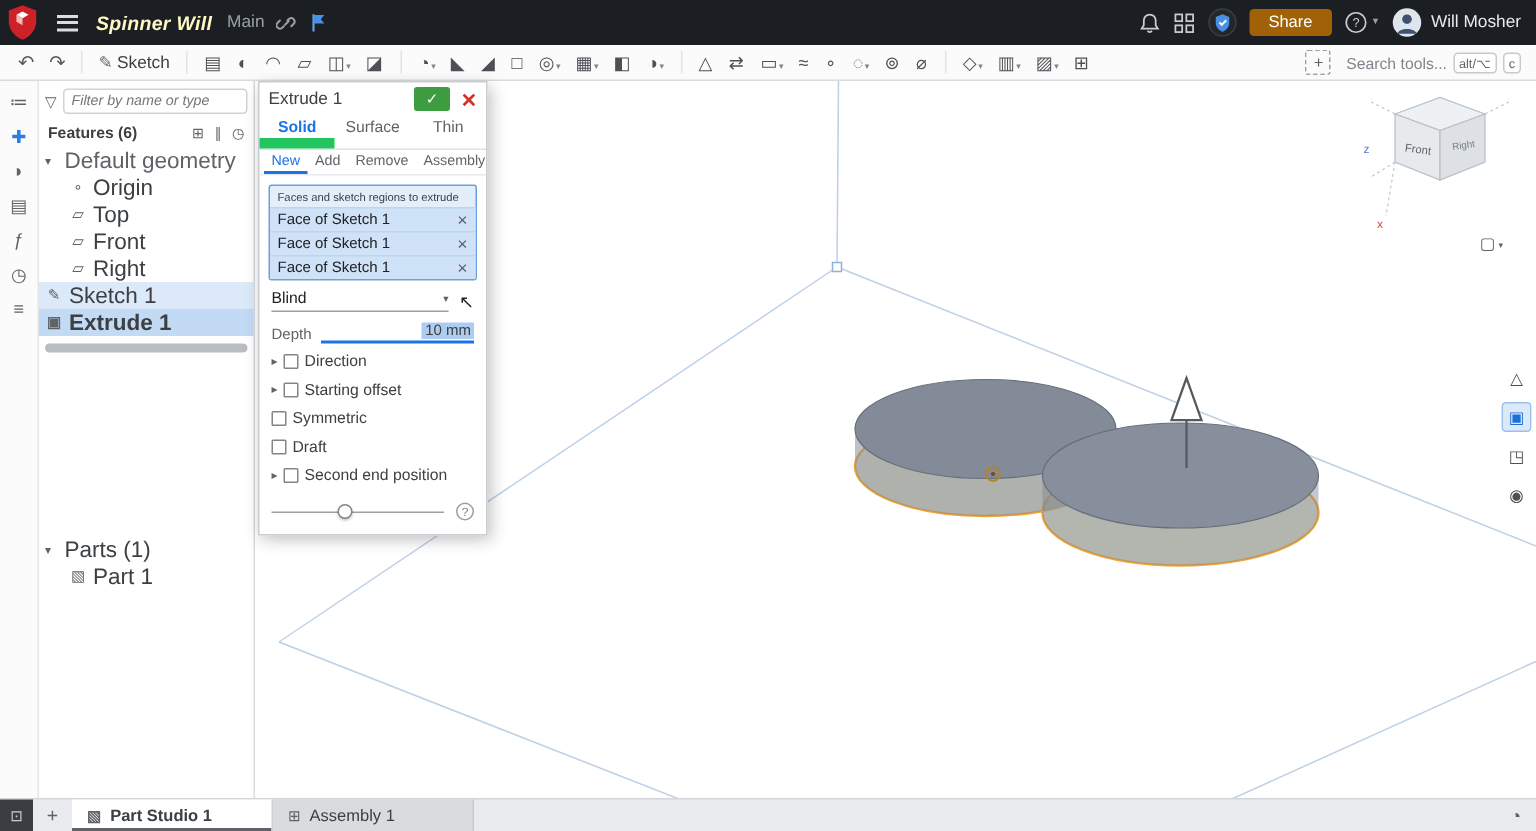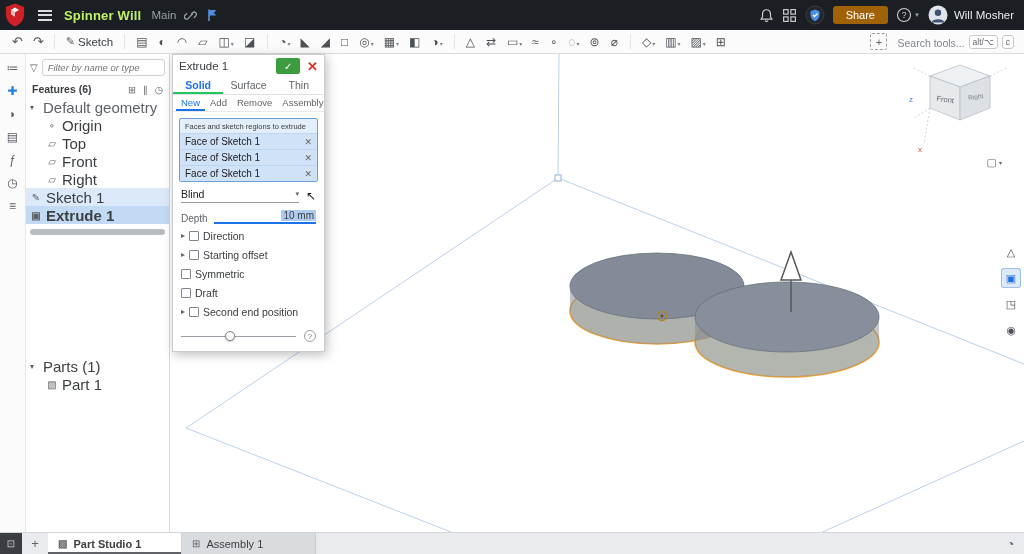--- a/index.html
+++ b/index.html
@@ -6,21 +6,21 @@
   html,body{margin:0;padding:0;background:#555;}
   *{box-sizing:border-box;}
   .app{width:1024px;height:554px;background:#fff;position:relative;display:flex;flex-direction:column;
        overflow:hidden;font-family:"Liberation Sans",sans-serif;font-size:12px;color:#3c4043;}
 
   
   .topbar{height:30px;flex:0 0 30px;background:#1b1e22;display:flex;align-items:center;gap:8px;padding:0 10px 0 4px;}
   .logo{flex:0 0 auto;display:flex;align-items:center;}
   .burger{display:flex;flex-direction:column;gap:2.5px;margin:0 4px;cursor:pointer;}
   .burger i{width:14px;height:2px;background:#dadce0;display:block;}
-  .doc-title{color:#bef264;font-weight:bold;font-size:13px;letter-spacing:.2px;}
+  .doc-title{color:#fef9c3;font-weight:bold;font-size:13px;letter-spacing:.2px;font-style:italic;}
   .branch{color:#9aa0a6;font-size:11.5px;margin-left:2px;}
   .tb-sp{flex:1;}
   .topbar svg{display:block;}
   .share-btn{background:#a16207;color:#fff;font-size:11px;padding:3px 13px;border-radius:3px;cursor:pointer;}
   .help-wrap{display:flex;align-items:center;gap:2px;color:#9aa0a6;}
   .help-caret{font-size:6px;color:#9aa0a6;}
   .user{display:flex;align-items:center;gap:6px;color:#e8eaed;font-size:11.5px;}
 
   
   .toolbar{height:24px;flex:0 0 24px;background:#fbfbfc;border-bottom:1px solid #d9dbde;display:flex;align-items:center;padding:0 8px;gap:2px;}
@@ -84,21 +84,21 @@
   
   .dialog{position:absolute;left:172px;top:0;width:153px;background:#fff;border:1px solid #c9ccd0;
           box-shadow:2px 3px 10px rgba(0,0,0,.25);z-index:30;font-size:11px;}
   .dlg-head{display:flex;align-items:center;padding:3px 6px;}
   .dlg-title{font-size:11.5px;color:#3c4043;flex:1;}
   .ok-btn{background:#3d9c40;color:#fff;width:24px;height:16px;border-radius:2px;display:flex;align-items:center;
           justify-content:center;font-size:10px;margin-right:7px;cursor:pointer;}
   .x-btn{color:#d93025;font-size:13px;font-weight:bold;cursor:pointer;line-height:1;}
   .dlg-tabs{display:flex;border-bottom:1px solid #e0e2e5;}
   .dlg-tab{flex:1;text-align:center;font-size:10.5px;color:#5f6368;padding:2px 0 3px 0;cursor:pointer;}
-  .dlg-tab.active{color:#1a73e8;font-weight:bold;border-bottom:2px solid #22c55e;padding-bottom:1px;}
+  .dlg-tab.active{color:#1a73e8;font-weight:bold;border-bottom:7px solid #22c55e;padding-bottom:1px;}
   .dlg-modes{display:flex;border-bottom:1px solid #e8eaed;padding:0 3px;}
   .dlg-mode{font-size:9.5px;color:#5f6368;padding:2px 5px 3px 5px;cursor:pointer;text-align:right;}
   .dlg-mode.active{color:#1a73e8;border-bottom:2px solid #1a73e8;padding-bottom:1px;}
   .sel-box{margin:6px;border:1px solid #6ba1d9;background:#e3eefb;border-radius:2px;}
   .sel-head{font-size:7.5px;color:#3c4043;padding:3px 5px 2px 5px;}
   .sel-item{display:flex;align-items:center;background:#cfe2f7;border-top:1px solid #bcd6f0;padding:2px 5px;
             font-size:10px;color:#202124;cursor:pointer;}
   .sel-item .x{margin-left:auto;color:#5f6368;font-size:9px;cursor:pointer;}
   .blind-row{display:flex;align-items:center;margin:5px 8px 0 8px;}
   .blind-field{flex:1;display:flex;align-items:center;border-bottom:1px solid #9aa0a6;padding-bottom:2px;

